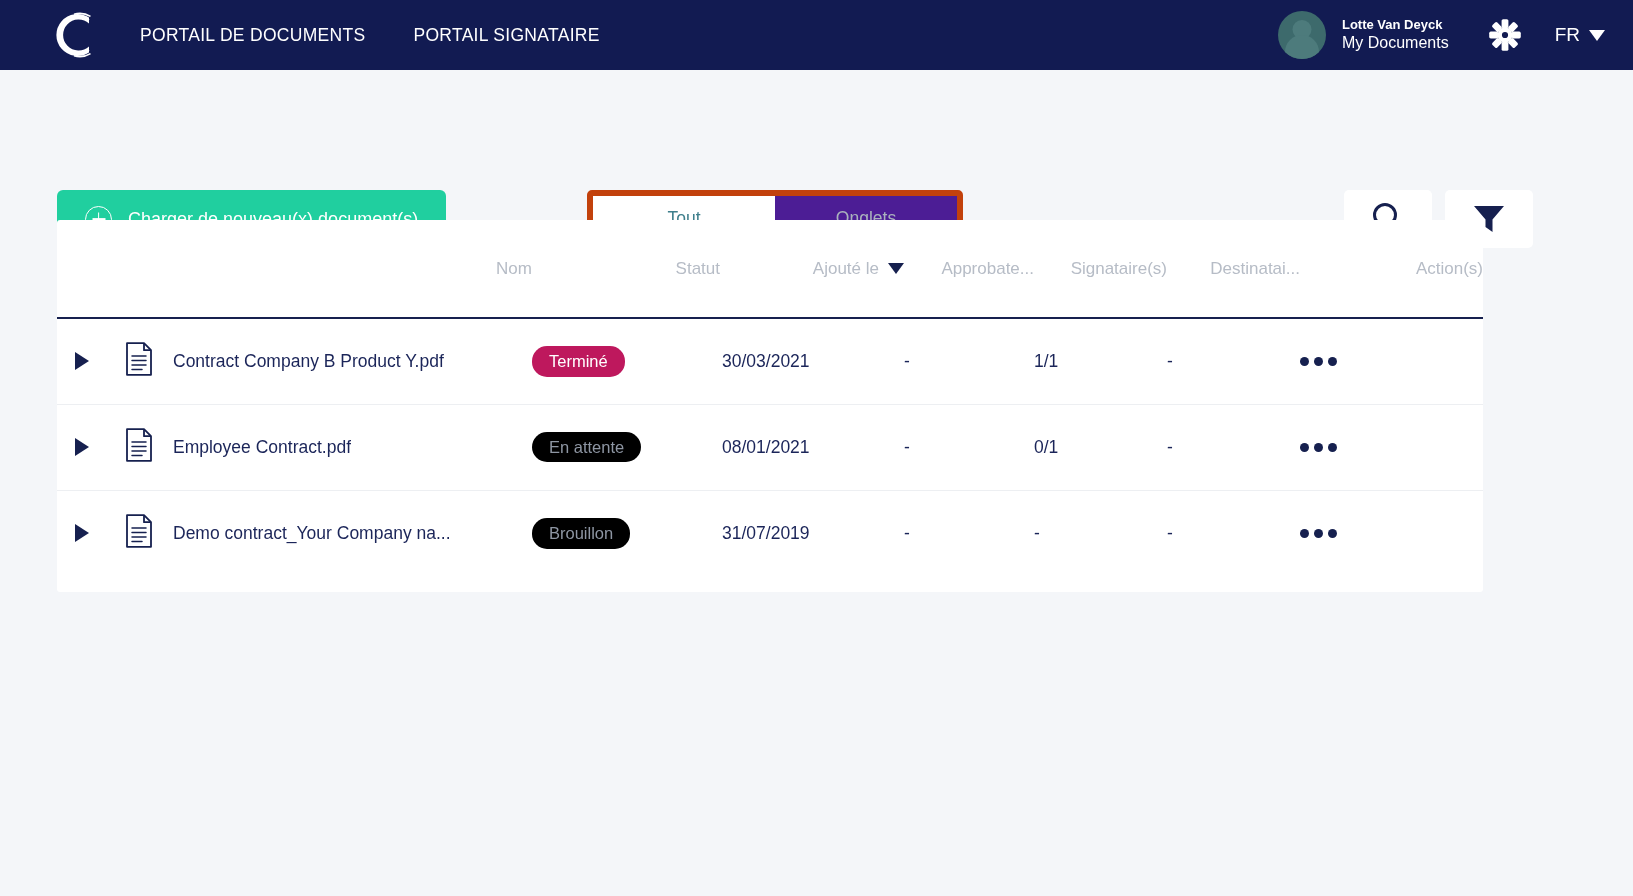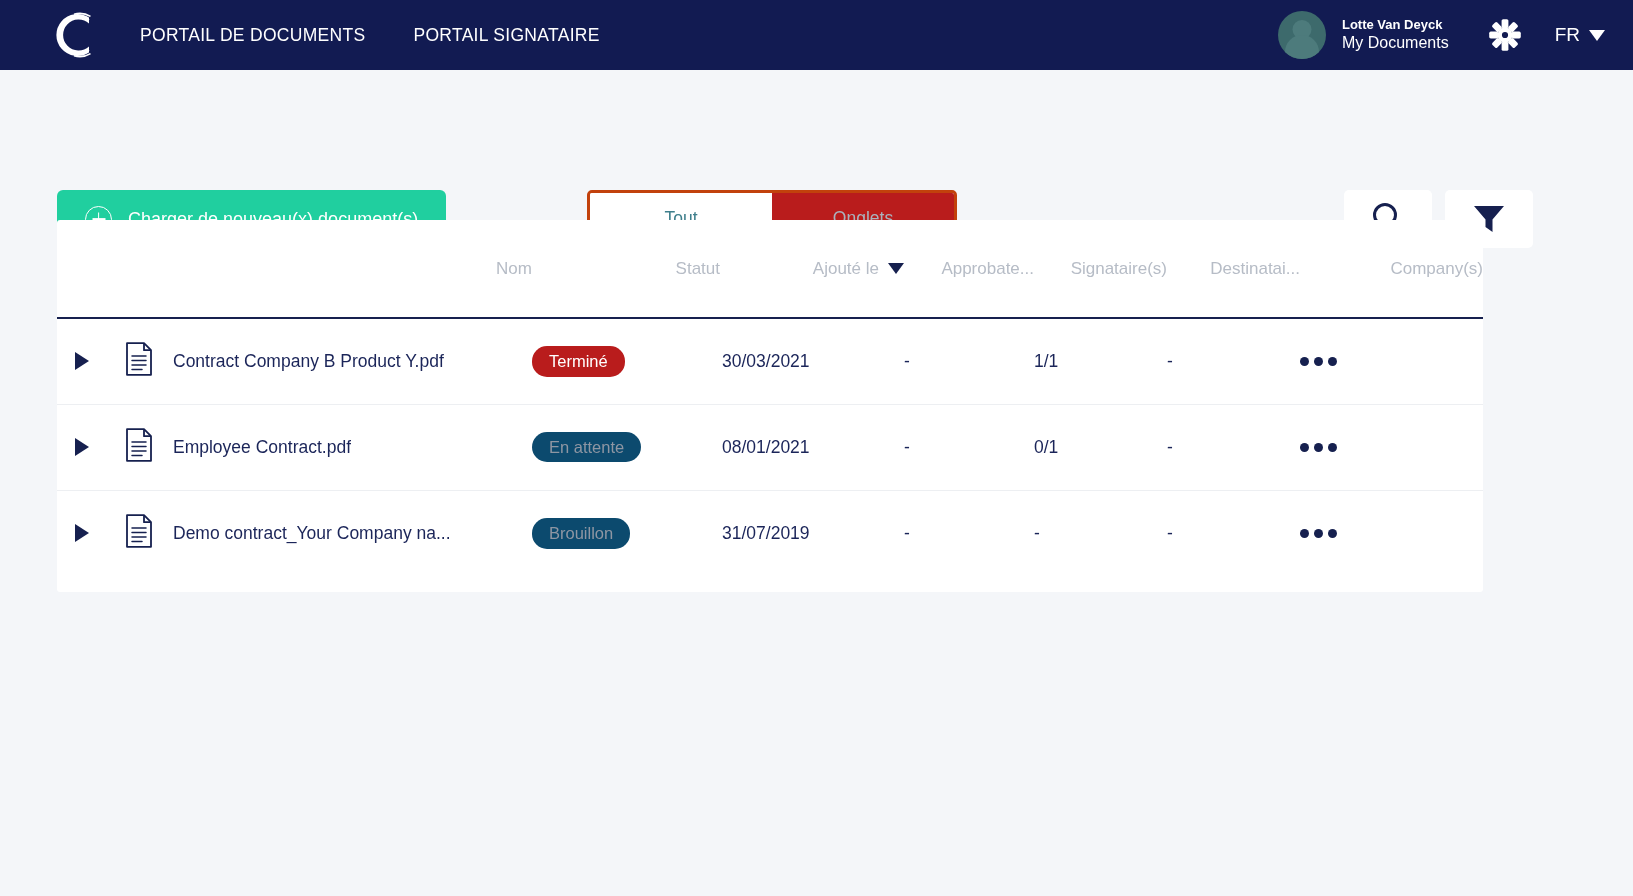--- a/index.html
+++ b/index.html
@@ -176,31 +176,31 @@
   .plus-circle::after  { width: 1.8px; height: 13px; transform: translate(-50%, -50%); }
 
   .tabs {
     position: absolute;
     left: 587px;
     top: 120px;
     display: flex;
     height: 56px;
     border-radius: 5px;
     overflow: hidden;
-    border: 3px solid #c2410c;
+    border: 6px solid #c2410c;
     background: #e9ebef;
   }
   .tab {
     width: 182px;
     display: flex;
     align-items: center;
     justify-content: center;
     font-size: 17.5px;
     cursor: pointer;
-    background: #b91c1c;
+    background: #4c1d95;
     color: #aab2bd;
   }
   .tab.active {
     background: #ffffff;
     color: #3f7f8c;
   }
 
   .icon-buttons {
     position: absolute;
     right: 100px;
@@ -298,22 +298,22 @@
     cursor: pointer;
   }
 
   .badge {
     display: inline-block;
     padding: 7px 17px;
     border-radius: 15px;
     font-size: 16.5px;
     line-height: 1;
   }
-  .badge-done    { background: #b91c1c; color: #ffffff; }
-  .badge-neutral { background: #0c4a6e; color: #8e96a3; }
+  .badge-done    { background: #be185d; color: #ffffff; }
+  .badge-neutral { background: #000000; color: #8e96a3; }
 
   .actions-dots {
     display: inline-flex;
     gap: 5px;
     cursor: pointer;
     padding: 6px 0;
   }
   .actions-dots i {
     width: 9px;
     height: 9px;
@@ -420,21 +420,21 @@
       <tr>
         <th class="col-caret"></th>
         <th class="col-name">Nom</th>
         <th class="col-status">Statut</th>
         <th class="col-date">
           <span>Ajouté le</span><span class="sort-caret"></span>
         </th>
         <th class="col-appr">Approbate...</th>
         <th class="col-sign">Signataire(s)</th>
         <th class="col-dest">Destinatai...</th>
-        <th class="col-act">Company(s)</th>
+        <th class="col-act">Action(s)</th>
       </tr>
     </thead>
     <tbody>
 
       <tr>
         <td>
           <div class="expand-caret"></div>
         </td>
         <td>
           <div class="name-cell">

